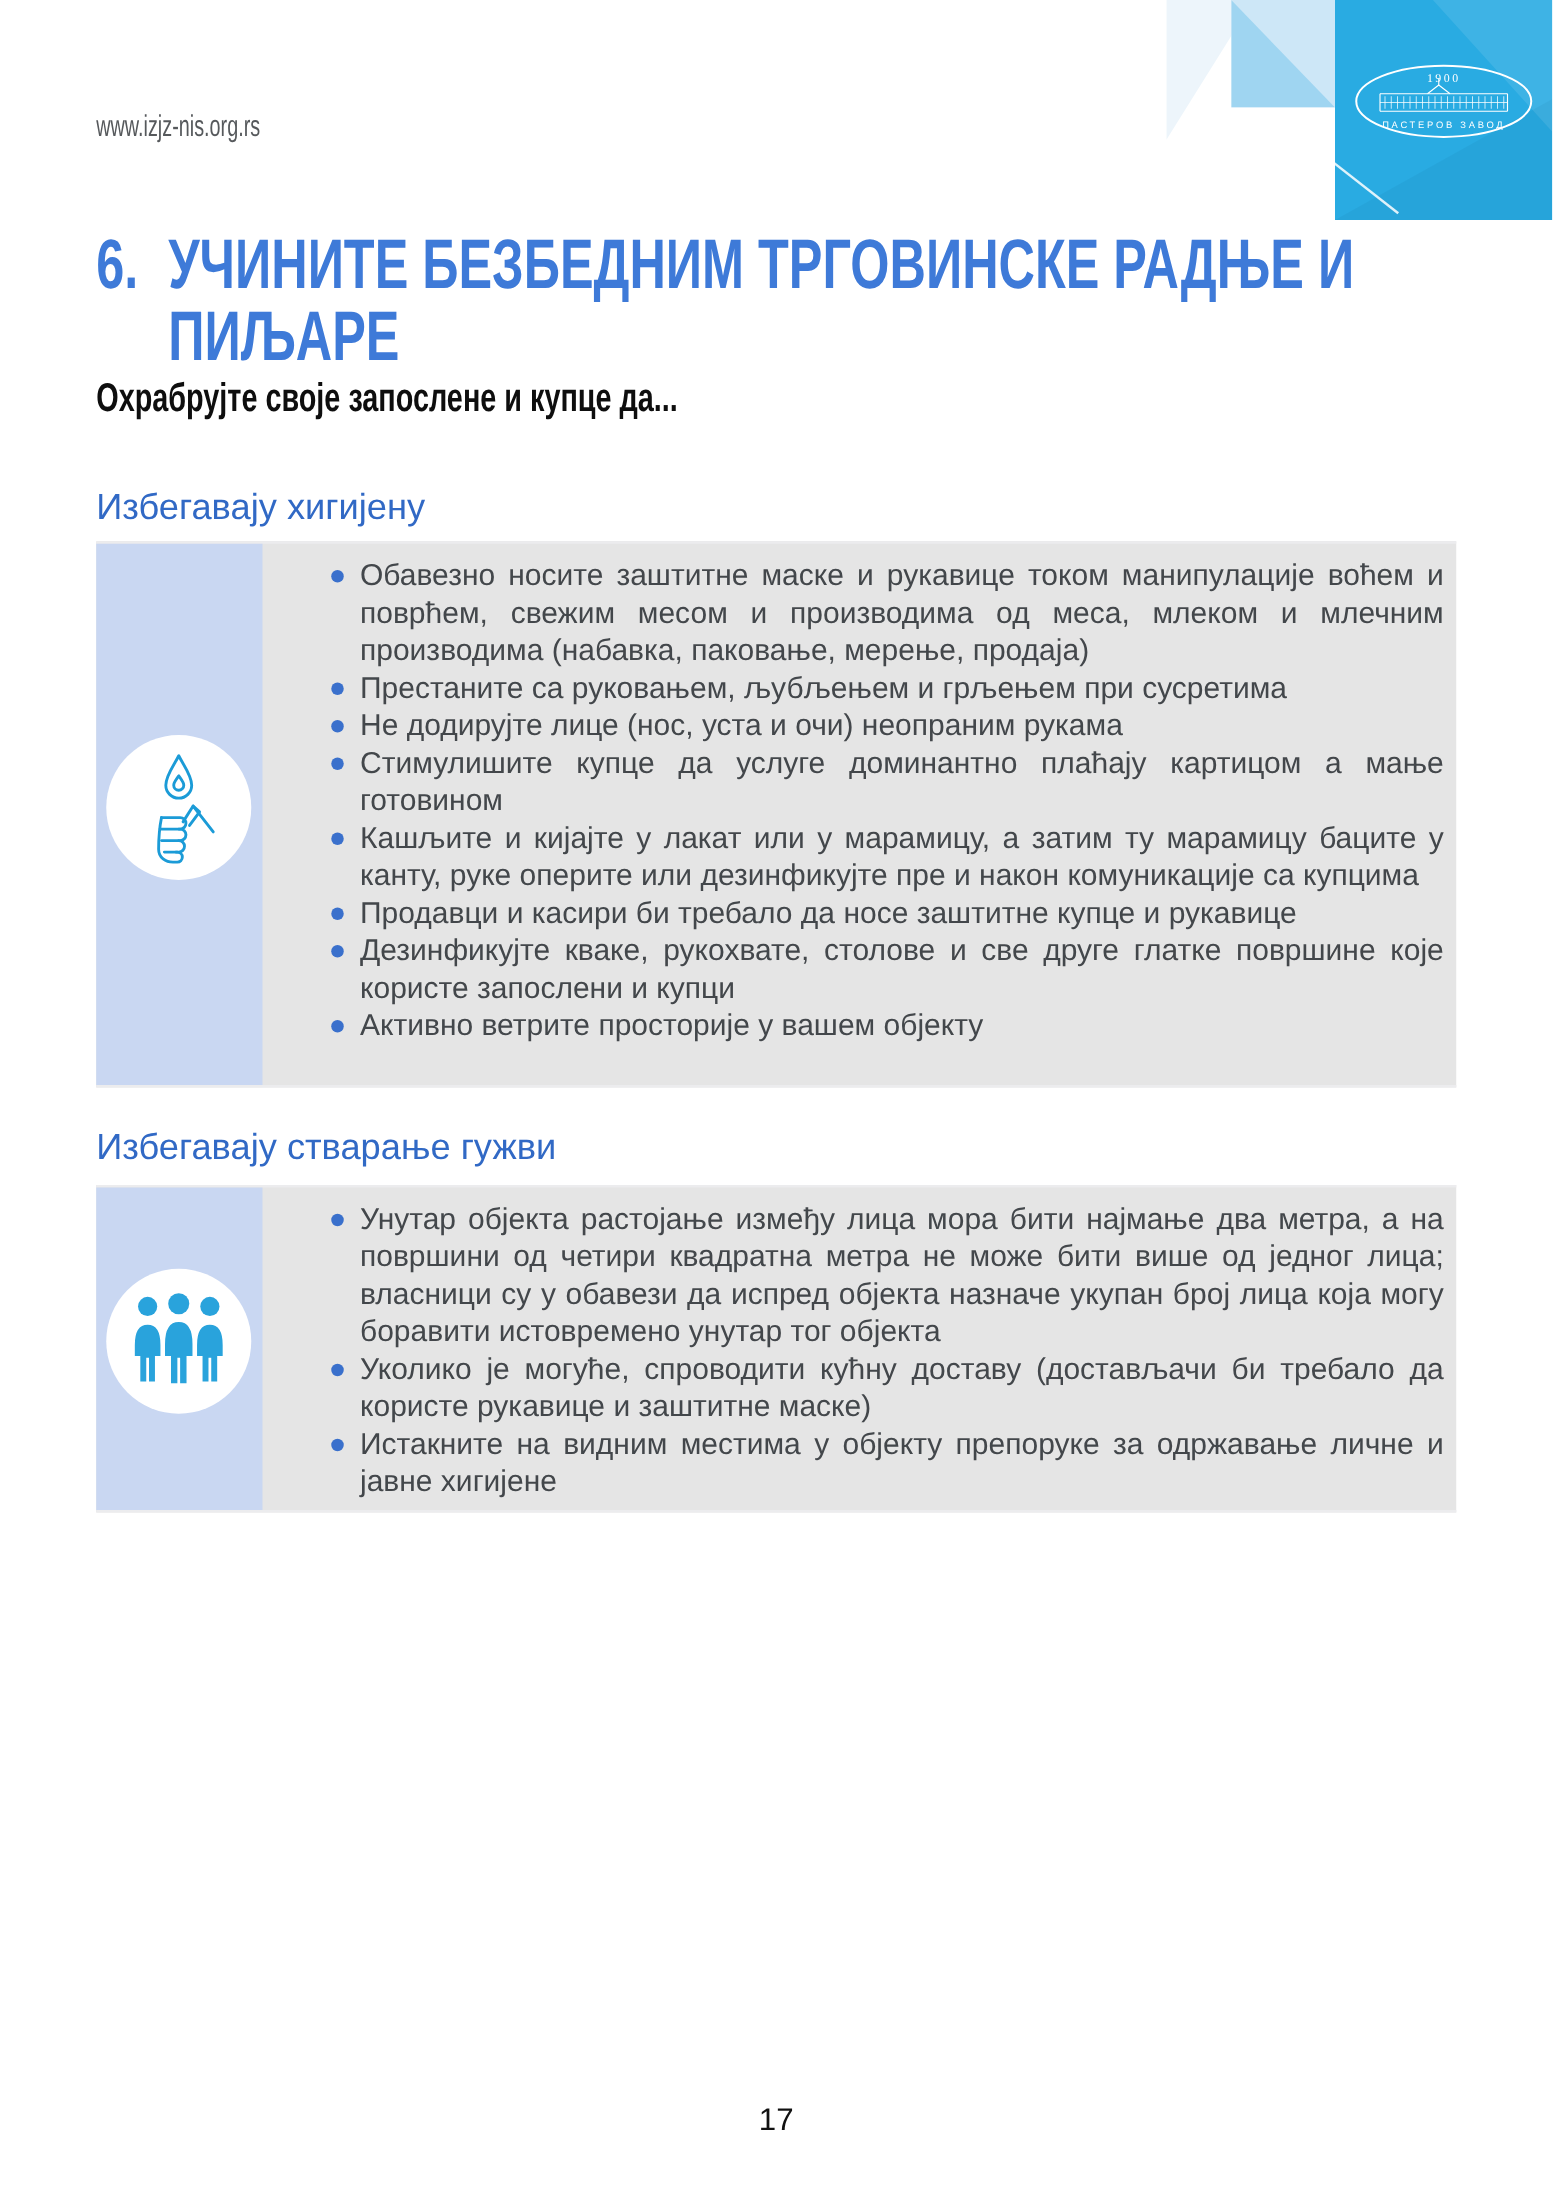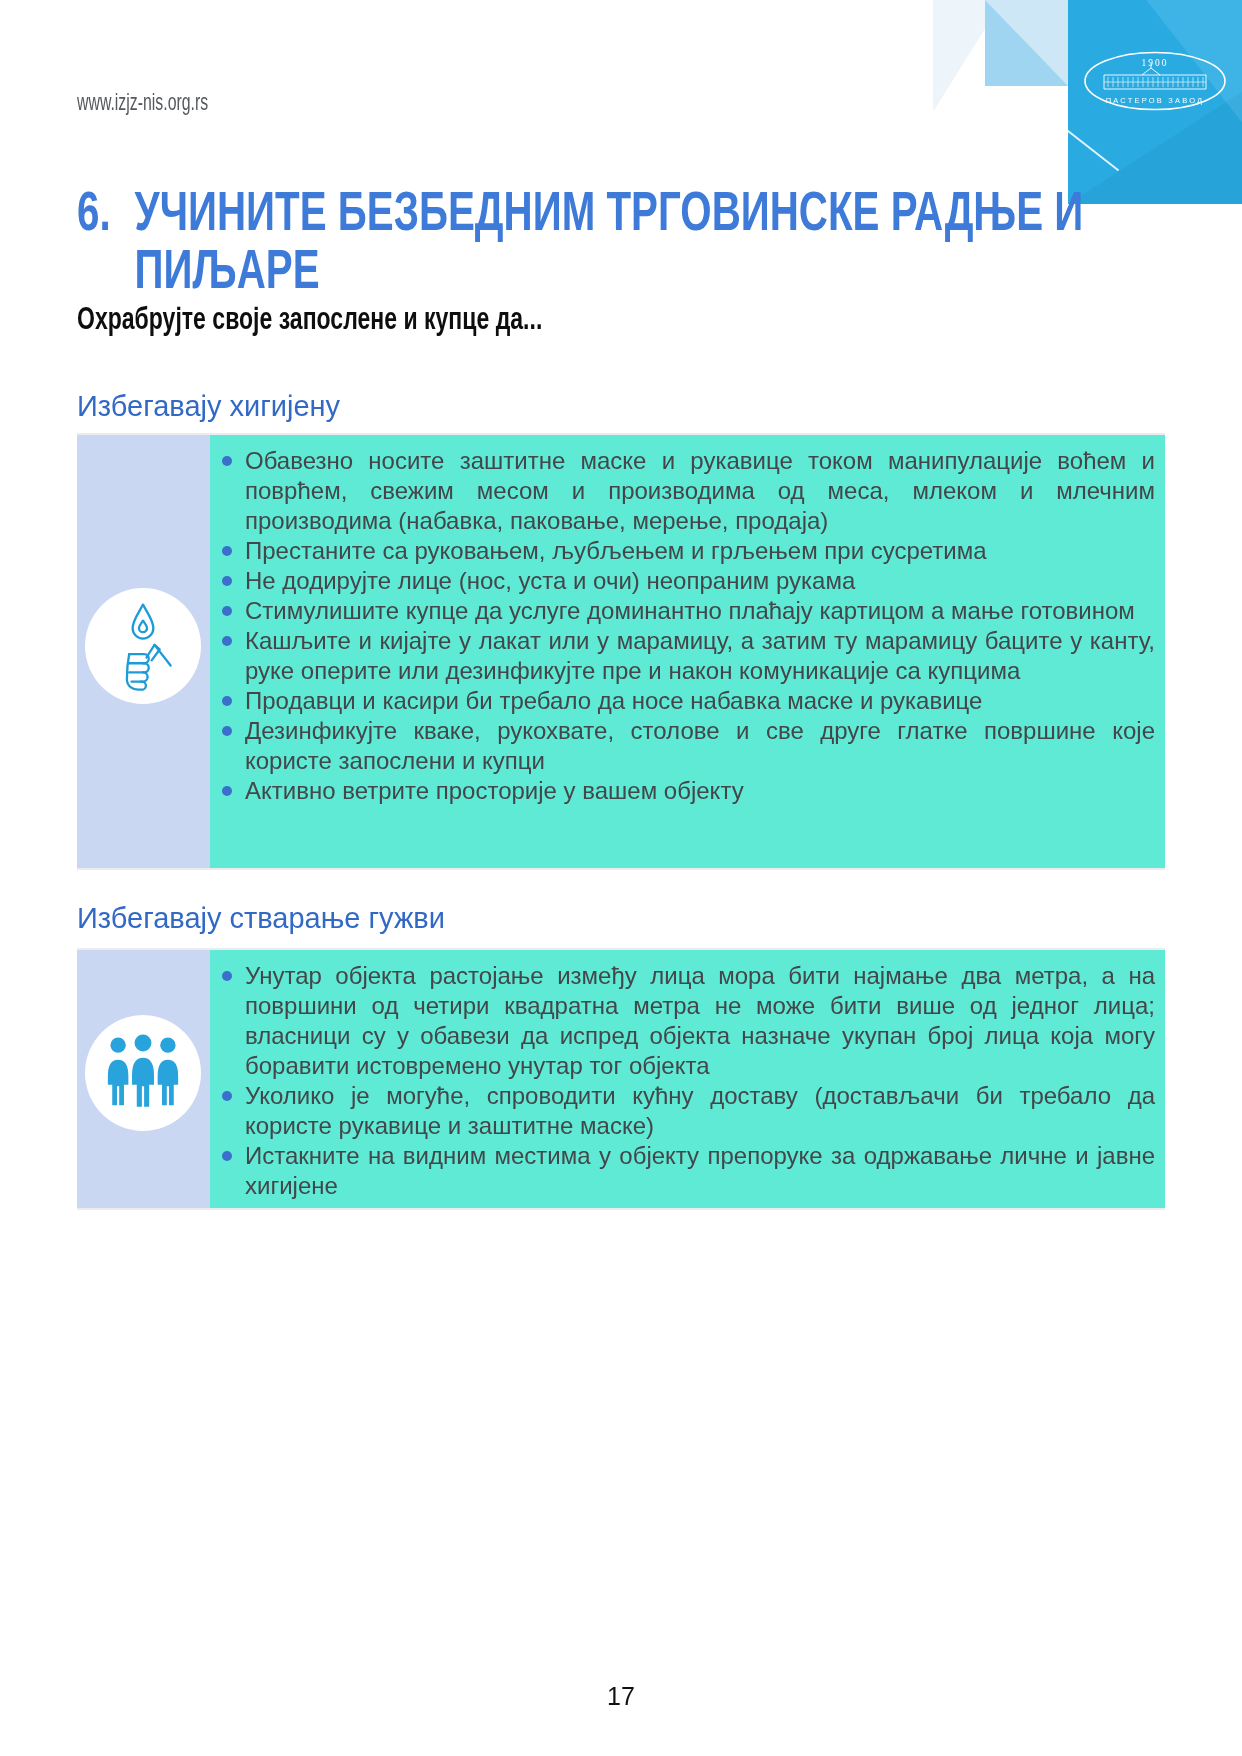--- a/index.html
+++ b/index.html
@@ -27,21 +27,21 @@
   .org-name .cond{transform:scaleX(.70);}
   .org-url{position:absolute;left:77px;top:72px;font-size:24px;font-weight:400;color:var(--org-gray);margin-top:16px;}
   .org-url .cond{transform:scaleX(.66);}
 
   
   .tri-pale{position:absolute;left:933px;top:0;width:70px;height:112px;background:#EDF5FB;
     clip-path:polygon(0 0,100% 0,0 100%);}
   .sq-light{position:absolute;left:985px;top:0;width:83px;height:86px;background:#CDE7F7;}
   .sq-light::after{content:"";position:absolute;inset:0;background:#9FD5F1;
     clip-path:polygon(0 0,100% 100%,0 100%);}
-  .blue-square{position:absolute;left:1068px;top:0;width:174px;height:204px;background:var(--logo-blue);overflow:hidden;}
+  .blue-square{position:absolute;left:1068px;top:0;width:174px;height:176px;background:var(--logo-blue);overflow:hidden;}
   .blue-square .shade1{position:absolute;inset:0;background:rgba(255,255,255,.10);
     clip-path:polygon(45% 0,100% 0,100% 60%);}
   .blue-square .shade2{position:absolute;inset:0;background:rgba(0,60,95,.06);
     clip-path:polygon(0 100%,100% 45%,100% 100%);}
   .blue-square .diag-line{position:absolute;left:-12px;top:148px;width:70px;height:2px;
     background:rgba(255,255,255,.85);transform:rotate(38deg);}
   .emblem{position:absolute;left:14px;top:50px;}
 
   
   .title{position:absolute;left:77px;top:182px;font-size:56px;line-height:58px;font-weight:700;
@@ -51,21 +51,21 @@
 
   .subtitle{position:absolute;left:77px;top:300px;font-size:32px;font-weight:700;color:#0E0E0E;}
   .subtitle .cond{transform:scaleX(.72);}
 
   
   .section-heading{position:absolute;left:77px;font-size:29px;font-weight:400;color:var(--heading-blue);}
   .heading-1{top:390px;}
   .heading-2{top:902px;}
 
   .panel{position:absolute;left:77px;width:1088px;display:flex;
-    border-top:2px solid var(--line-gray);border-bottom:2px solid var(--line-gray);background:#5eead4;}
+    border-top:2px solid var(--line-gray);border-bottom:2px solid var(--line-gray);background:#e5e5e5;gap:43px;}
   .panel-1{top:433px;height:437px;}
   .panel-2{top:948px;height:262px;}
 
   .icon-rail{width:133px;background:var(--panel-blue);position:relative;flex:0 0 133px;}
   .icon-circle{position:absolute;left:8px;width:116px;height:116px;border-radius:50%;background:#fff;
     display:flex;align-items:center;justify-content:center;}
   .panel-1 .icon-circle{top:153px;}
   .panel-2 .icon-circle{top:65px;}
 
   .list-wrap{flex:1;padding:11px 10px 0 0;}
@@ -146,21 +146,21 @@
           <li><span class="dot"></span><span>Обавезно носите заштитне маске и рукавице током манипулације воћем и поврћем, свежим месом и производима од меса, млеком и млечним производима (набавка, паковање, мерење, продаја)</span></li>
 
           <li><span class="dot"></span><span>Престаните са руковањем, љубљењем и грљењем при сусретима</span></li>
 
           <li><span class="dot"></span><span>Не додирујте лице (нос, уста и очи) неопраним рукама</span></li>
 
           <li><span class="dot"></span><span>Стимулишите купце да услуге доминантно плаћају картицом а мање готовином</span></li>
 
           <li><span class="dot"></span><span>Кашљите и кијајте у лакат или у марамицу, а затим ту марамицу баците у канту, руке оперите или дезинфикујте пре и након комуникације са купцима</span></li>
 
-          <li><span class="dot"></span><span>Продавци и касири би требало да носе набавка маске и рукавице</span></li>
+          <li><span class="dot"></span><span>Продавци и касири би требало да носе заштитне купце и рукавице</span></li>
 
           <li><span class="dot"></span><span>Дезинфикујте кваке, рукохвате, столове и све друге глатке површине које користе запослени и купци</span></li>
 
           <li><span class="dot"></span><span>Активно ветрите просторије у вашем објекту</span></li>
         </ul>
     </div>
   </div>
 
   <div class="section-heading heading-2">Избегавају стварање гужви</div>
   <div class="panel panel-2">

